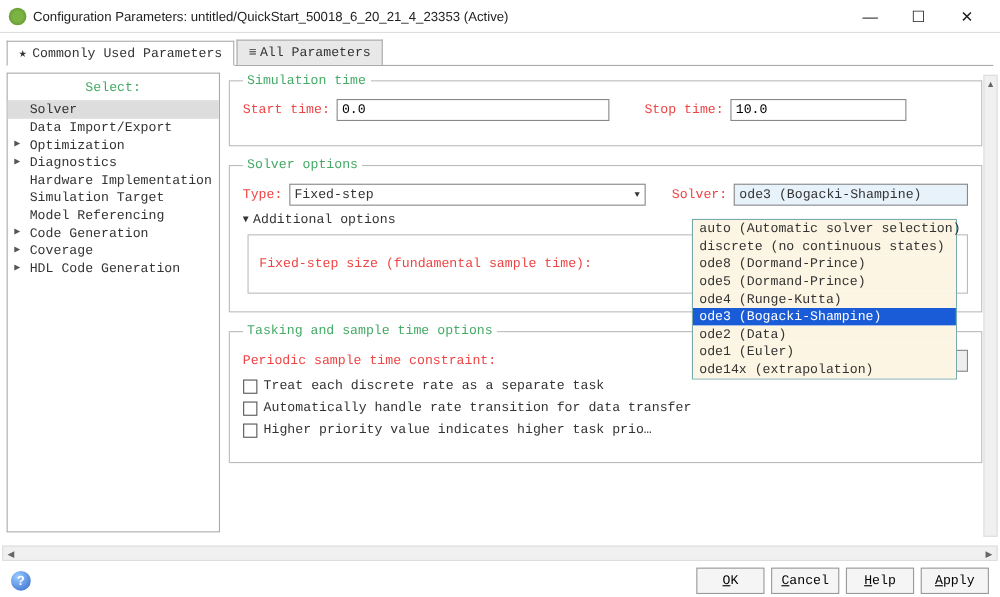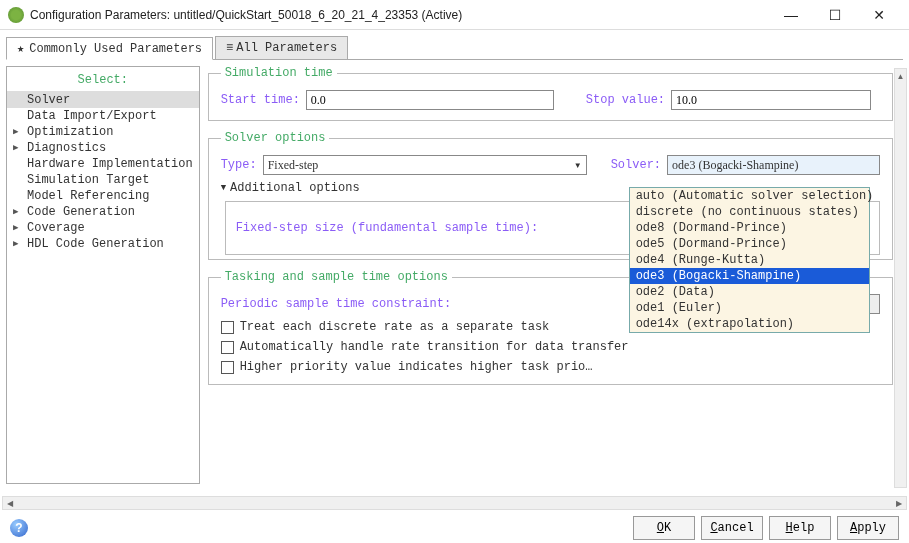--- a/index.html
+++ b/index.html
@@ -29,26 +29,26 @@
 
 
 .sidebar { width: 195px; border: 1px solid #aaa; padding: 4px 0; }
 .sidebar-header { text-align: center; padding: 2px 0 4px 0; border-bottom: 1px solid #ddd; color: #4a6; }
 .tree-item { padding: 1px 6px 1px 20px; position: relative; cursor: default; white-space: nowrap; }
 .tree-item.selected { background: #ddd; }
 .tree-item .arrow { position: absolute; left: 6px; top: 2px; font-size: 9px; color: #555; }
 
 
 .panel { flex: 1; position: relative; }
-fieldset { border: 1px solid #bbb; margin-bottom: 10px; padding: 10px 12px 4px 12px; }
+fieldset { border: 1px solid #bbb; margin-bottom: 10px; padding: 10px 12px 16px 12px; }
 legend { padding: 0 4px; color: #4a6; }
 
 .row { display: flex; align-items: center; gap: 6px; margin-bottom: 6px; }
-.row label { white-space: nowrap; color: #8b5cf6; }
-input[type="text"], select, .combo { border: 1px solid #888; height: 20px; padding: 1px 4px; font-family: Liberation Serif, serif; font-size: 12px; background: #fff; }
+.row label { white-space: nowrap; color: #ef4444; }
+input[type="text"], select, .combo { border: 1px solid #888; height: 20px; padding: 1px 4px; font-family: Liberation Mono, monospace; font-size: 12px; background: #fff; }
 .combo { display: flex; align-items: center; justify-content: space-between; cursor: default; }
 .combo .caret { font-size: 8px; color: #333; }
 
 .addl-header { display: flex; align-items: center; gap: 4px; margin: 4px 0 6px 0; cursor: default; }
 .addl-header .tri { font-size: 9px; }
 
 .inner-box { border: 1px solid #bbb; padding: 8px 10px; margin-left: 4px; }
 
 .checkbox-row { display: flex; align-items: center; gap: 6px; margin: 6px 0; }
 .checkbox-row .cb { width: 13px; height: 13px; border: 1px solid #555; display: inline-block; }
@@ -113,22 +113,22 @@
     </div>
 
     <div class="panel mono">
 
       <fieldset>
         <legend>Simulation time</legend>
         <div class="row">
           <label>Start time:</label>
           <input type="text" style="width: 248px;" value="0.0">
           <div style="width:20px"></div>
-          <label>Stop value:</label>
-          <input type="text" style="width: 200px;" value="10.0">
+          <label>Stop time:</label>
+          <input type="text" style="width: 160px;" value="10.0">
         </div>
       </fieldset>
 
       <fieldset style="position:relative;">
         <legend>Solver options</legend>
 
         <div class="row">
           <label>Type:</label>
           <div class="combo" style="width:324px">
             <span>Fixed-step</span>

